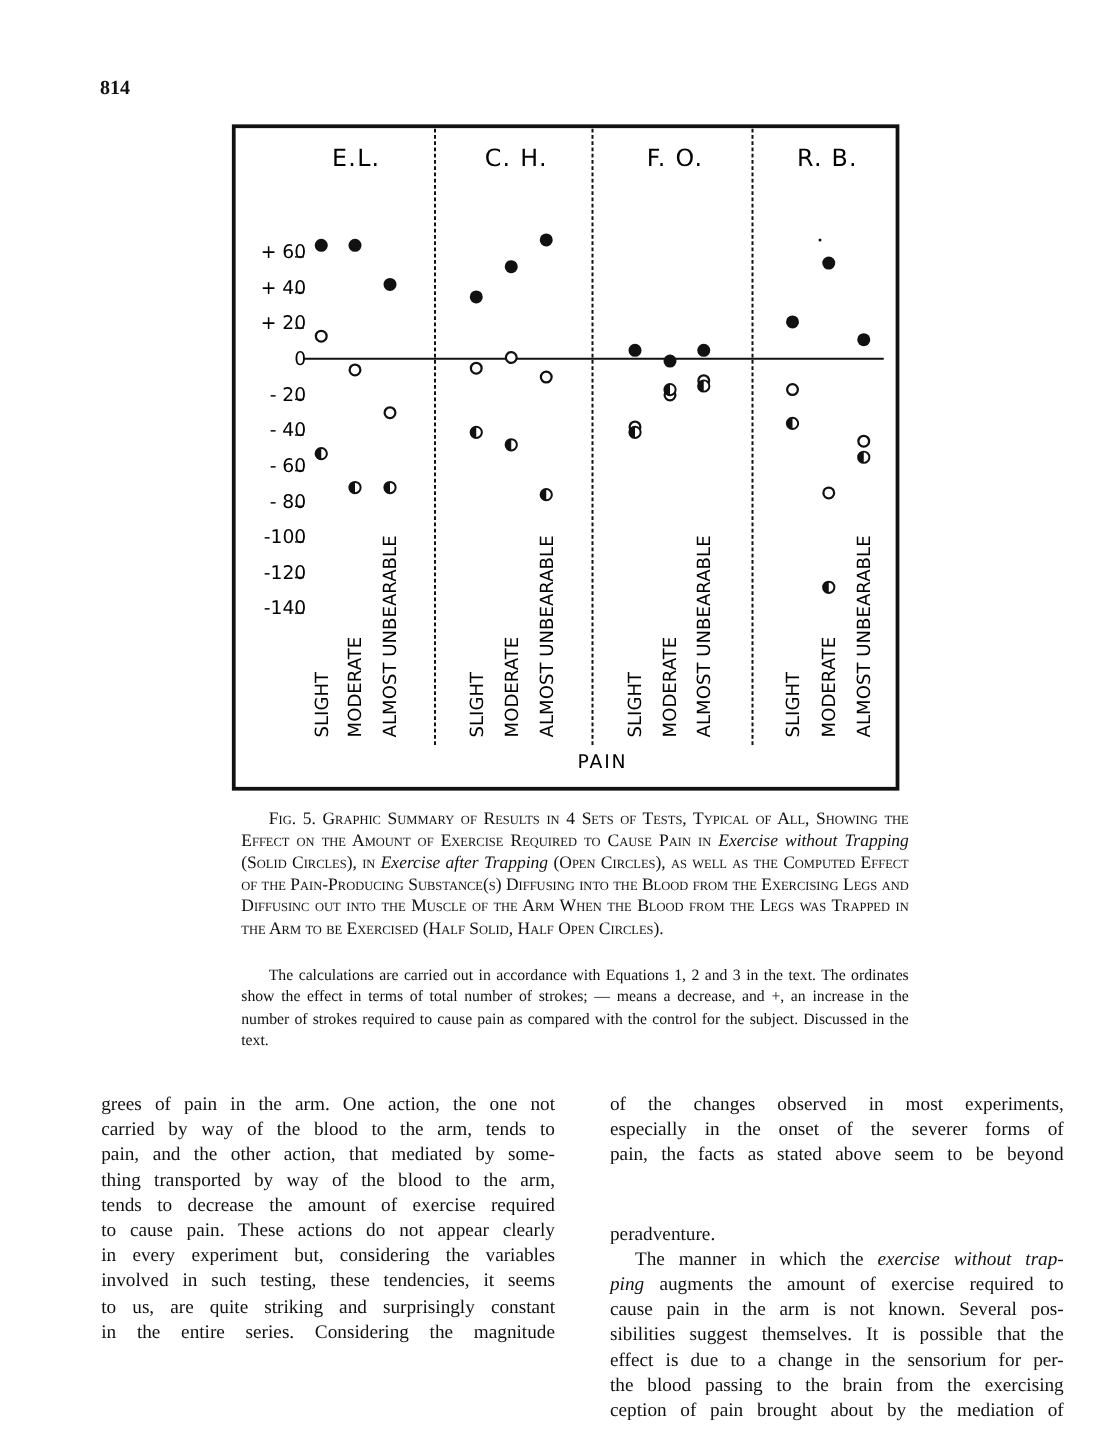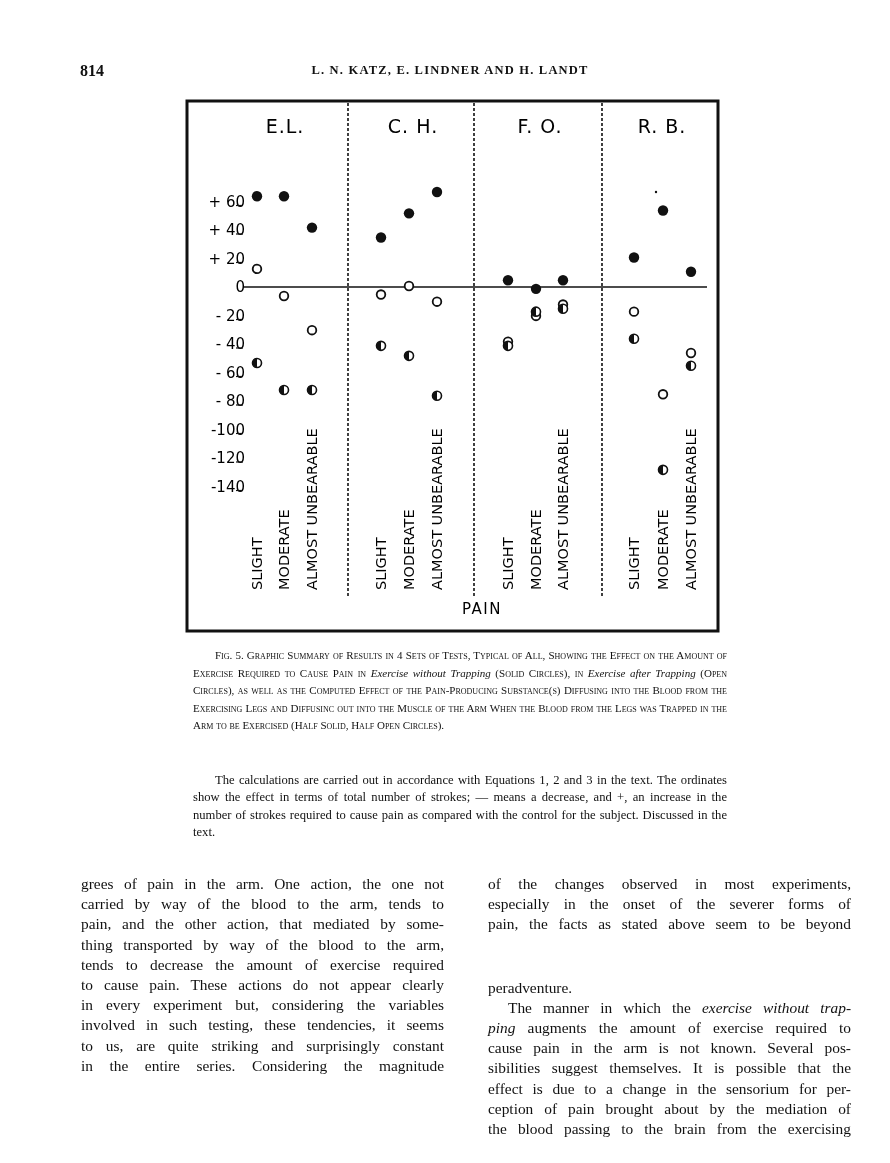--- a/index.html
+++ b/index.html
@@ -1,38 +1,37 @@
 <!DOCTYPE html>
 <html><head>
 <meta charset="utf-8">
 <style>
   html, body { margin: 0; padding: 0; background: #ffffff; }
   body { width: 890px; height: 1163px; position: relative; overflow: hidden; color: #111; font-family: "Liberation Serif", "DejaVu Serif", serif; }
   .running-head { position: absolute; top: 62px; left: 0; width: 744px; height: 20px; }
   .page-num { position: absolute; left: 80px; top: 0; font-weight: bold; font-size: 16px; }
   .authors { position: absolute; left: 0; width: 890px; text-align: center; top: 1px; font-weight: bold; font-size: 12.5px; letter-spacing: 1.2px; padding-left: 10px; box-sizing: border-box; }
   #figure { position: absolute; left: 0; top: 0; }
-  .caption { position: absolute; left: 193px; width: 534px; font-size: 11px; line-height: 17.6px; text-align: justify; }
+  .caption { position: absolute; left: 193px; width: 534px; font-size: 14px; line-height: 17.6px; text-align: justify; }
   .caption.c1 { top: 647px; }
   .caption.c2 { top: 772px; font-size: 12.6px; line-height: 17.3px; }
   .sc { font-variant: small-caps; }
   .indent { display: inline-block; width: 22px; }
   .col { position: absolute; top: 874px; width: 363px; font-size: 15.4px; line-height: 20.2px; text-align: justify; }
   .col.left { left: 81px; }
   .col.right { left: 488px; }
   .col .line { display: block; text-align: justify; text-align-last: justify; white-space: nowrap; }
   .col .line.last { text-align-last: left; margin-top: 43px; }
   svg text { font-family: "DejaVu Sans", "Liberation Sans", sans-serif; }
 </style>
 </head>
 <body>
 
 <div class="running-head">
   <span class="page-num">814</span>
-  <span class="authors">L. N. KATZ, E. LINDNER AND H. LANDT</span>
 </div>
 
 <svg id="figure" width="890" height="640" xmlns="http://www.w3.org/2000/svg">
   <rect x="187" y="101" width="531" height="530" fill="none" stroke="#111" stroke-width="3"></rect>
   <g id="dividers">
       <line x1="348" x2="348" y1="103" y2="598" stroke="#111" stroke-width="1.6" stroke-dasharray="3 2"></line>
       <line x1="474" x2="474" y1="103" y2="598" stroke="#111" stroke-width="1.6" stroke-dasharray="3 2"></line>
       <line x1="602" x2="602" y1="103" y2="598" stroke="#111" stroke-width="1.6" stroke-dasharray="3 2"></line>
     </g>
   <line id="zeroLine" stroke="#111" stroke-width="1.6" x1="243" x2="707" y1="287" y2="287"></line>
@@ -184,15 +183,15 @@
 <div class="col right" id="rightCol">
     <span class="line">of the changes observed in most experiments,</span>
     <span class="line">especially in the onset of the severer forms of</span>
     <span class="line">pain, the facts as stated above seem to be beyond</span>
     <span class="line last">peradventure.</span>
     <span class="line" style="padding-left: 20px;"><span>The manner in which the </span><i>exercise without trap-</i></span>
     <span class="line"><i>ping</i><span> augments the amount of exercise required to</span></span>
     <span class="line">cause pain in the arm is not known.  Several pos-</span>
     <span class="line">sibilities suggest themselves.  It is possible that the</span>
     <span class="line">effect is due to a change in the sensorium for per-</span>
+    <span class="line">the blood passing to the brain from the exercising</span>
     <span class="line">ception of pain brought about by the mediation of</span>
-    <span class="line">the blood passing to the brain from the exercising</span>
   </div>
 
 </body></html>

